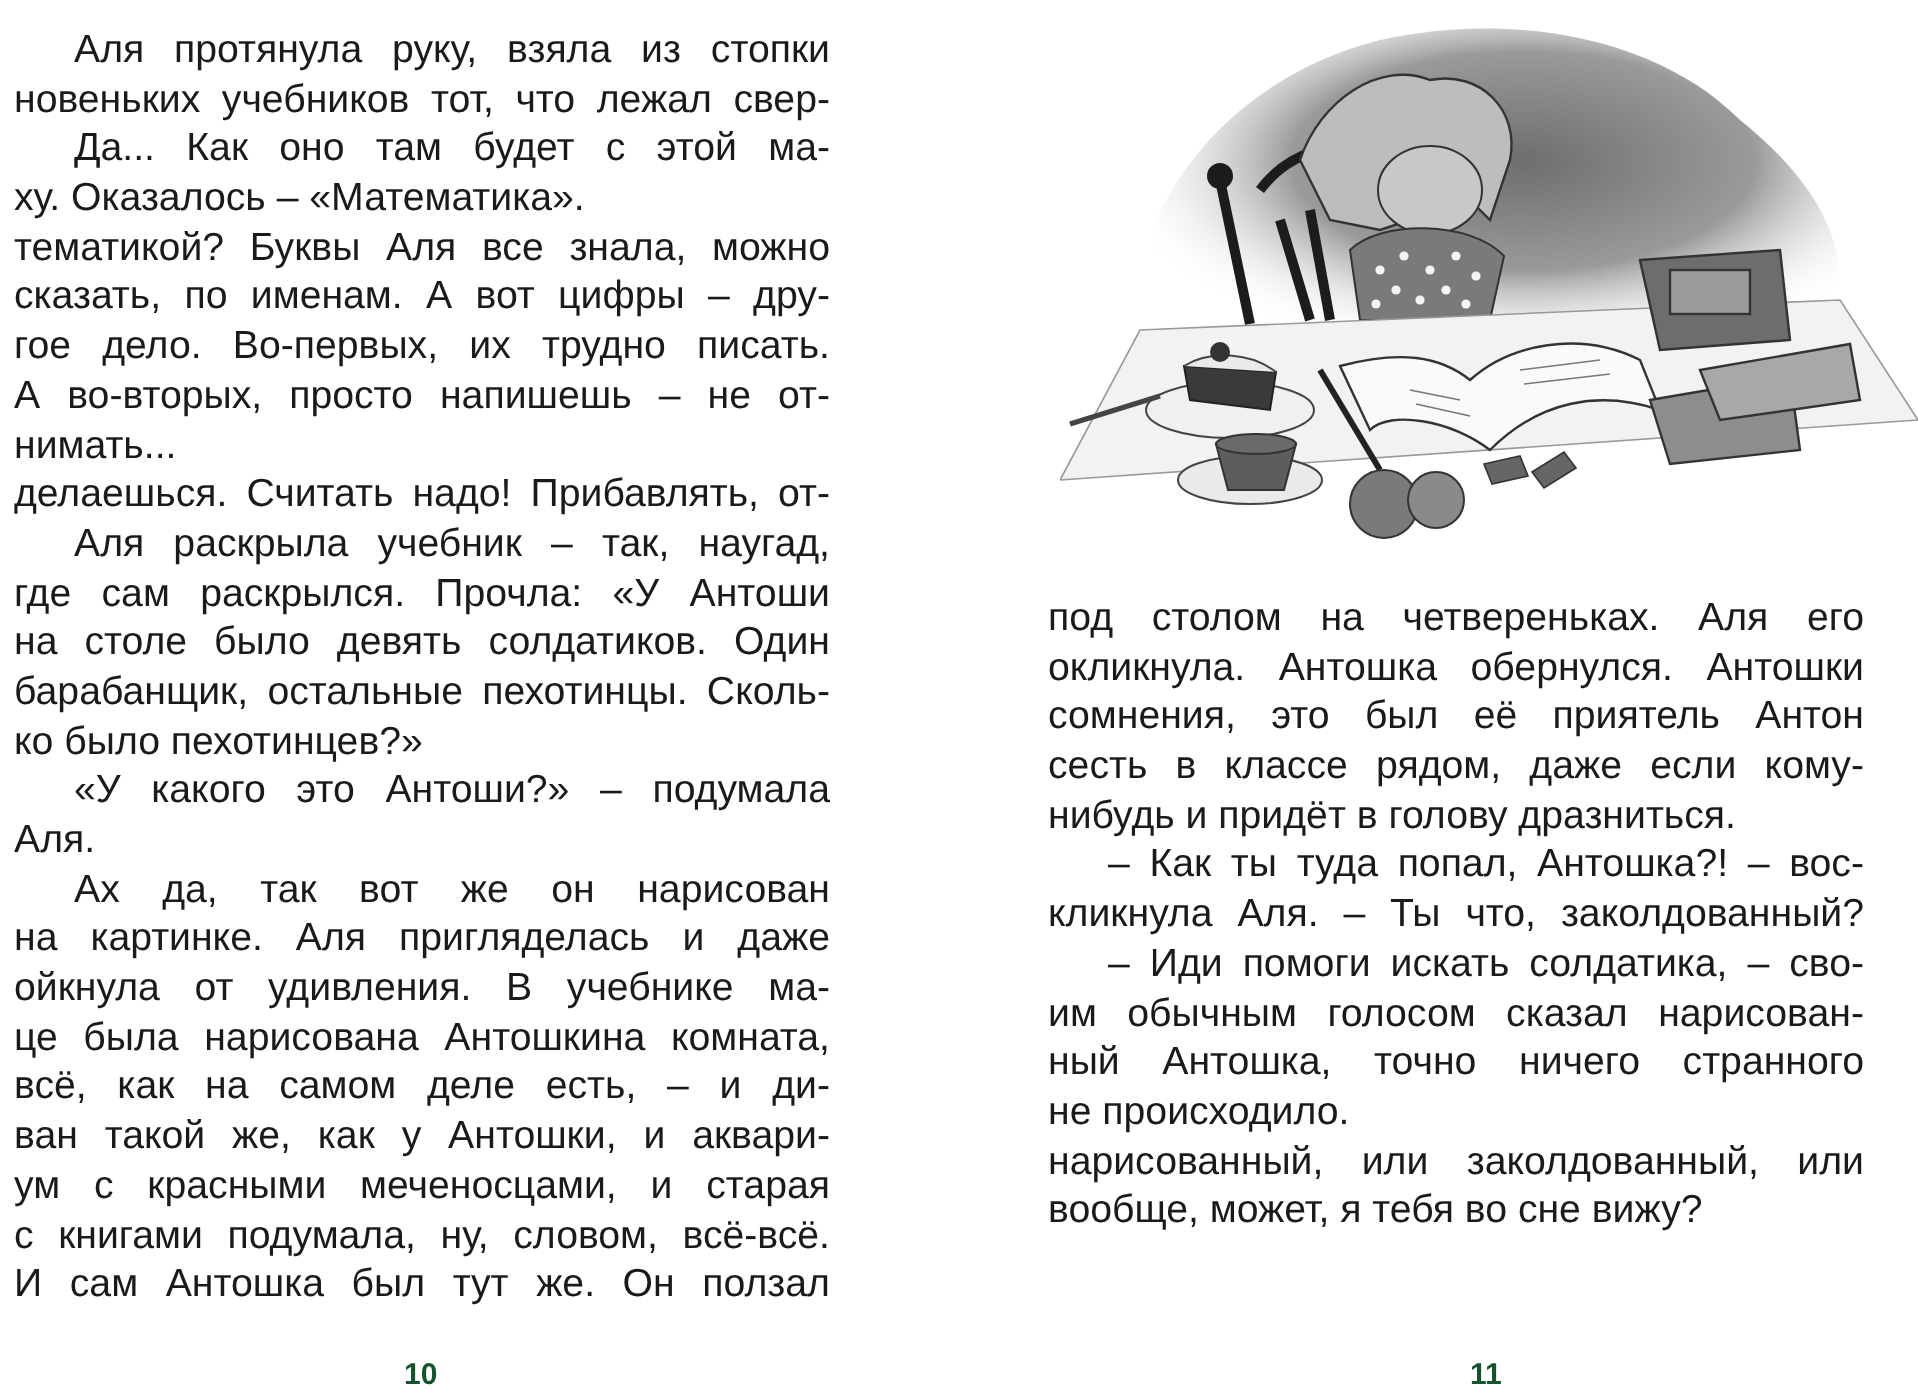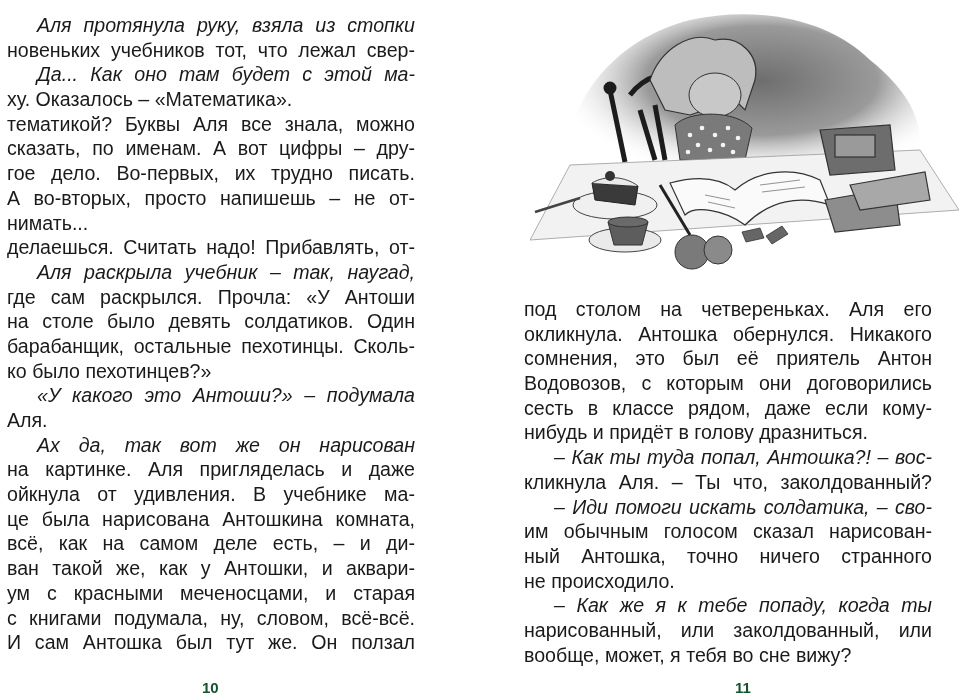--- a/index.html
+++ b/index.html
@@ -8,21 +8,21 @@
     font-family:"Liberation Sans", sans-serif; color:#1a1a1a;
   }
   .column {
     position:absolute; font-size:19.6px; line-height:24.7px;
   }
   .column .line {
     display:block; height:24.7px; white-space:nowrap;
     text-align:justify; text-align-last:justify;
   }
   .column .line.last { text-align-last:left; }
-  .column .line.indent { padding-left:30px;font-style:italic; }
+  .column .line.indent { padding-left:30px; }
   #left-col { left:7px; top:13px; width:408px; }
   #right-col { left:524px; top:297px; width:408px; }
   .page-num {
     position:absolute; top:679px; font-size:15px; color:#14532d;font-weight:bold;
   }
   #pn-left { left:202px; }
   #pn-right { left:735px;text-align:right; }
   #illustration { position:absolute; left:530px; top:0px; width:429px; height:290px; }
 </style>
 </head>
@@ -134,30 +134,28 @@
   </g>
 
   <g fill="#666" stroke="#333" stroke-width="0.8">
     <path d="M212,232 L230,228 L234,238 L216,242 Z"></path>
     <path d="M236,236 L252,226 L258,234 L242,244 Z"></path>
   </g>
 </svg>
 
 <div id="right-col" class="column">
     <span class="line">под столом на четвереньках. Аля его</span>
-    <span class="line">окликнула. Антошка обернулся. Никакого</span>
+    <span class="line">окликнула. Антошка обернулся. Антошки</span>
     <span class="line">сомнения, это был её приятель Антон</span>
-    <span class="line">Водовозов, с которым они договорились</span>
     <span class="line">сесть в классе рядом, даже если кому-</span>
     <span class="line last">нибудь и придёт в голову дразниться.</span>
     <span class="line indent">– Как ты туда попал, Антошка?! – вос-</span>
     <span class="line">кликнула Аля. – Ты что, заколдованный?</span>
     <span class="line indent">– Иди помоги искать солдатика, – сво-</span>
     <span class="line">им обычным голосом сказал нарисован-</span>
     <span class="line">ный Антошка, точно ничего странного</span>
     <span class="line last">не происходило.</span>
-    <span class="line indent">– Как же я к тебе попаду, когда ты</span>
     <span class="line">нарисованный, или заколдованный, или</span>
     <span class="line last">вообще, может, я тебя во сне вижу?</span>
   </div>
 
 <div id="pn-left" class="page-num">10</div>
 <div id="pn-right" class="page-num">11</div>
 
 </body></html>

